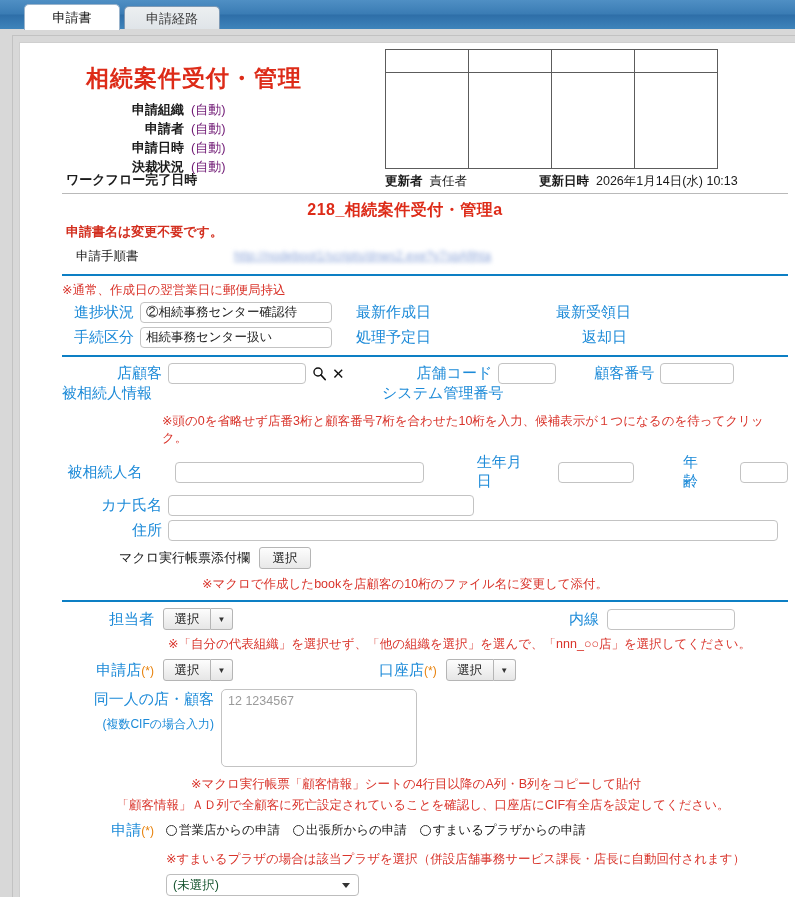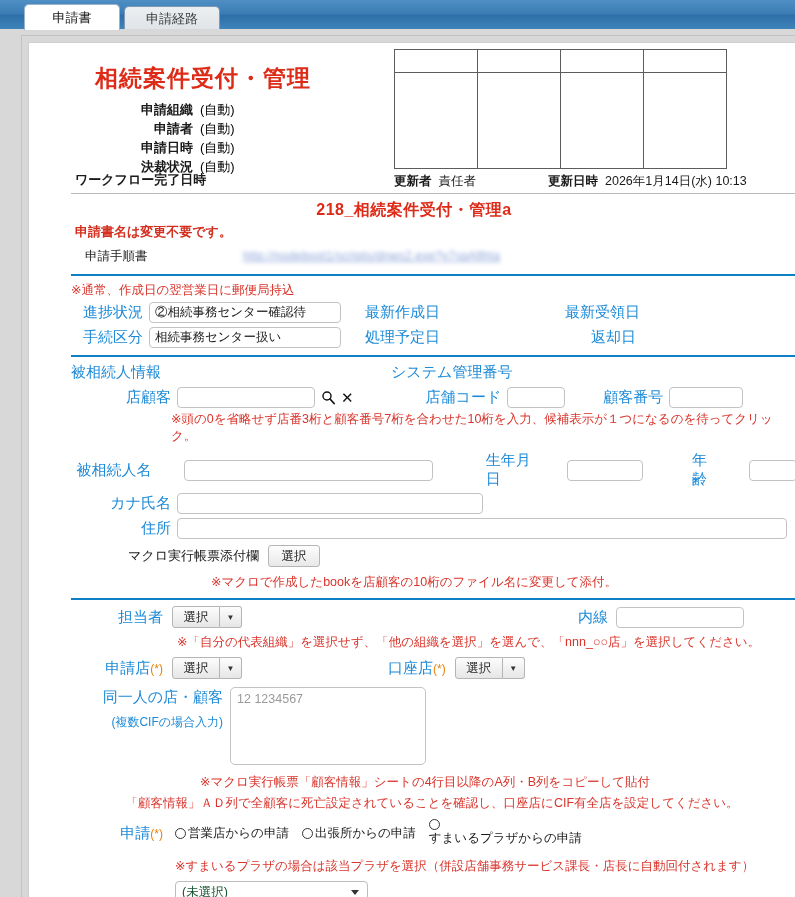--- a/index.html
+++ b/index.html
@@ -25,21 +25,21 @@
     border:1px solid #7d99b5; border-bottom:none;
     border-radius:5px 5px 0 0; margin-right:4px;
     position:relative; top:1px;
   }
   .tab.active{ background:#ffffff; border-color:#9ab4cc; color:#111; z-index:3; height:26px;}
   .tab.inactive{ background:linear-gradient(to bottom,#eceff1,#dfe4e8); color:#3a3a3a; }
 
   
   .frame{
     width:795px; height:868px; background:#d8d8d8;
-    padding:6px 0 0 21px; position:relative;
+    padding:6px 0 0 12px; position:relative;
   }
   .frame-inner{
     width:789px; height:862px;
     border:1px solid #c2c2c2; border-right:none; border-bottom:none;
     background:#d8d8d8; padding:6px 0 0 6px;
   }
   .sheet{
     width:783px; height:856px; background:#ffffff;
     border:1px solid #cfcfcf; border-right:none; border-bottom:none;
     position:relative; overflow:hidden;
@@ -48,21 +48,21 @@
   .pad{ padding:0 14px 0 42px; position:relative; }
 
   
   .hdr{ position:relative; height:148px; }
   .doc-title{
     color:#dd2b18; font-size:23px; font-weight:bold;
     letter-spacing:1px; padding-top:20px; margin:0 0 6px 24px;
   }
   .meta-row{ display:flex; align-items:center; line-height:19px; height:19px; margin-left:0; }
   .meta-label{ width:122px; text-align:right; font-weight:bold; font-size:13px; color:#1a1a1a; }
-  .meta-value{ color:#000000; font-size:13px; padding-left:7px; }
+  .meta-value{ color:#701a75; font-size:13px; padding-left:7px; }
 
   
   .stampbox{ position:absolute; left:323px; top:6px; width:333px; }
   .stamp-table{ border-collapse:collapse; width:333px; }
   .stamp-table td{ border:1px solid #5c5c5c; padding:0; }
   .stamp-table tr.r1 td{ height:23px; }
   .stamp-table tr.r2 td{ height:96px; }
   .stamp-col{ width:25%; }
 
   .updline{ position:absolute; left:323px; top:130px; width:460px; display:flex; align-items:center; font-size:12.5px;}
@@ -252,43 +252,43 @@
         <div class="lbl" style="width:72px;text-align:right;">手続区分</div>
         <input class="tb" style="width: 192px; margin-left: 6px;" readonly="" value="相続事務センター扱い">
         <div class="lbl" style="width:122px;margin-left:24px;">処理予定日</div>
         <div class="lbl" style="margin-left:104px;">返却日</div>
       </div>
     </div>
 
     <hr class="hr-blue">
 
     <div>
-      <div class="row">
-        <div class="lbl" style="width:320px;">被相続人情報</div>
-        <div class="lbl">システム管理番号</div>
-      </div>
-
       <div class="row" style="margin-top:5px;">
         <div class="lbl" style="width:100px;text-align:right;">店顧客</div>
         <input class="tb" style="width: 138px; margin-left: 6px;" value="">
         <span class="icon-btn" style="margin-left:6px;">
           <svg width="15" height="15" viewBox="0 0 16 16">
             <circle cx="6.4" cy="6.4" r="4.3" fill="none" stroke="#111" stroke-width="1.5"></circle>
             <line x1="9.6" y1="9.6" x2="14" y2="14.4" stroke="#111" stroke-width="1.9" stroke-linecap="round"></line>
           </svg>
         </span>
         <span class="xmark">✕</span>
 
         <div class="lbl" style="margin-left:72px;">店舗コード</div>
         <input class="tb" style="width: 58px; margin-left: 6px;" value="">
         <div class="lbl" style="margin-left:38px;">顧客番号</div>
         <input class="tb" style="width: 74px; margin-left: 6px;" value="">
       </div>
 
-      <div class="red" style="padding-left:100px;margin-top:3px;">※頭の0を省略せず店番3桁と顧客番号7桁を合わせた10桁を入力、候補表示が１つになるのを待ってクリック。</div>
+      <div class="row">
+        <div class="lbl" style="width:320px;">被相続人情報</div>
+        <div class="lbl">システム管理番号</div>
+      </div>
+
+      <div class="red" style="padding-left:100px;margin-top:10px;">※頭の0を省略せず店番3桁と顧客番号7桁を合わせた10桁を入力、候補表示が１つになるのを待ってクリック。</div>
 
       <div class="row" style="margin-top:6px;gap:27px;">
         <div class="lbl" style="width:100px;text-align:right;">被相続人名</div>
         <input class="tb" style="width: 306px; margin-left: 6px;" value="">
         <div class="lbl" style="margin-left:26px;">生年月日</div>
         <input class="tb" style="width: 76px; margin-left: 6px;" value="">
         <div class="lbl" style="margin-left:22px;">年齢</div>
         <input class="tb" style="width: 48px; margin-left: 6px;" value="">
       </div>
 
@@ -360,21 +360,21 @@
         </div>
         <div style="margin-left:12px;display:flex;align-items:center;">
           <label style="margin-right:13px;display:inline-flex;align-items:center;">
             <span class="radio"></span>
             <span style="font-size:12.5px;">営業店からの申請</span>
           </label>
           <label style="margin-right:13px;display:inline-flex;align-items:center;">
             <span class="radio"></span>
             <span style="font-size:12.5px;">出張所からの申請</span>
           </label>
-          <label style="display:inline-flex;align-items:flex-start;flex-direction:column;">
+          <label style="display:inline-flex;align-items:center;">
             <span class="radio"></span>
             <span style="font-size:12.5px;">すまいるプラザからの申請</span>
           </label>
         </div>
       </div>
 
       <div class="red" style="padding-left:104px;margin-top:11px;">※すまいるプラザの場合は該当プラザを選択（併設店舗事務サービス課長・店長に自動回付されます）</div>
 
       <div style="padding-left:104px;margin-top:6px;">
         <span class="sel-wrap">

